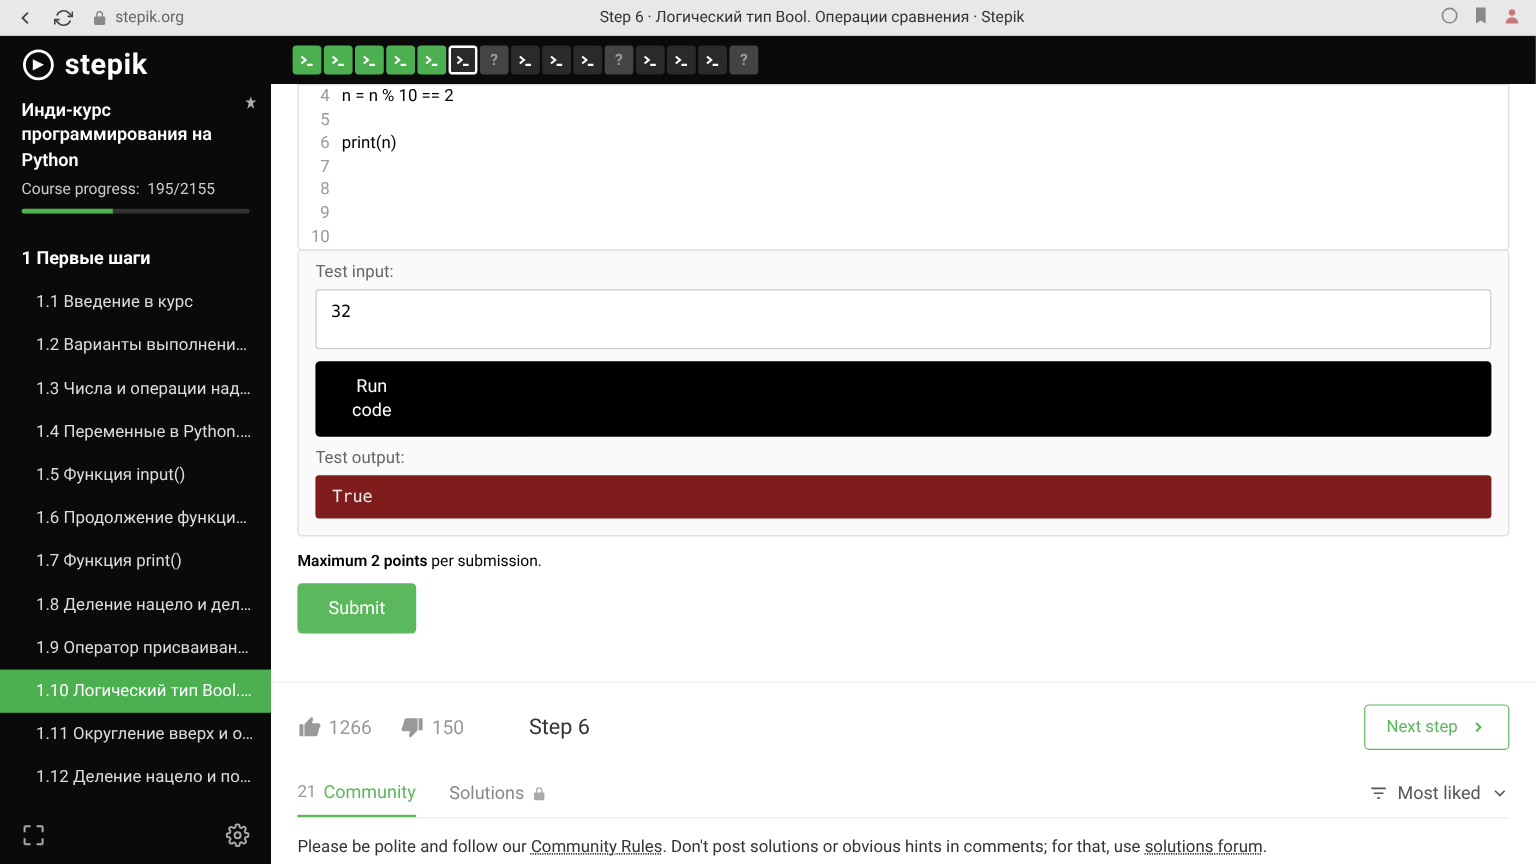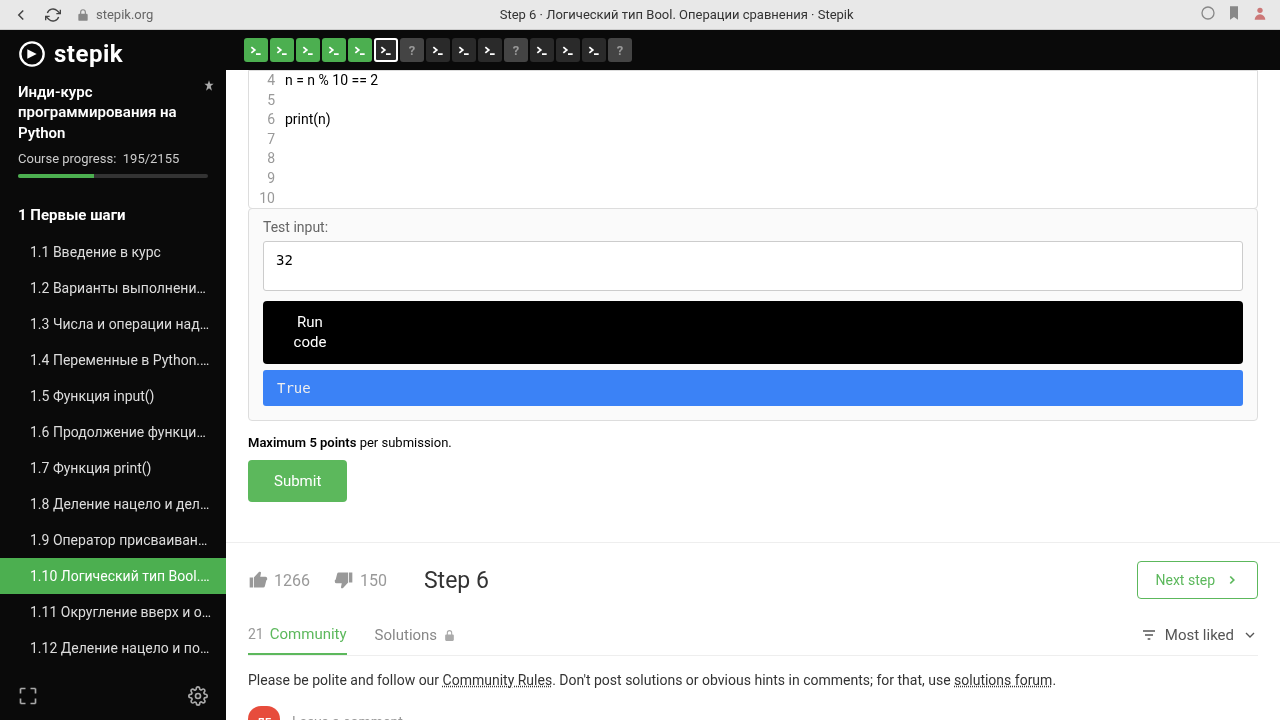--- a/index.html
+++ b/index.html
@@ -45,31 +45,31 @@
 .code-editor { border: 1px solid #ddd; border-radius: 0 0 4px 4px; background: #fff; font-family: "Consolas", monospace; font-size: 14px; }
 .code-line { display: flex; }
 .line-num { width: 36px; text-align: right; padding-right: 10px; color: #999; user-select:none; line-height:1.4;}
 .line-code { flex: 1; white-space: pre; line-height:1.4;}
 
 .test-block { border: 1px solid #ddd; border-radius: 4px; padding: 10px 14px 14px; margin-top: -1px; background: #fafafa; }
 .test-label { color: #666; font-size: 14px; margin-bottom: 6px; }
 .test-row { display: flex; gap: 10px; align-items: stretch; flex-direction: column; }
 .test-input { flex: 1; border: 1px solid #ccc; border-radius: 3px; padding: 10px 12px; font-family: monospace; font-size: 14px; background: #fff; min-height: 50px; }
 .run-btn { background: #000; color: #fff; border: none; border-radius: 4px; padding: 12px 22px; font-size: 15px; cursor: pointer; line-height:1.3;}
-.test-output { background: #3b82f6; color: #eee; padding: 10px 14px; border-radius: 3px; font-family: monospace; font-size: 14px; margin-top:6px;}
+.test-output { background: #7f1d1d; color: #eee; padding: 10px 14px; border-radius: 3px; font-family: monospace; font-size: 14px; margin-top:6px;}
 
 .points-text { font-size: 13px; margin: 14px 0 10px; }
 .points-text b { font-weight: 600; }
 .submit-btn { background: #5cb85c; color: #fff; border: none; border-radius: 4px; padding: 12px 26px; font-size: 15px; cursor: pointer; }
 
 .divider { height: 1px; background: #eee; margin: 40px -22px 18px; }
 .footer-row { display: flex; align-items: center; gap: 24px; padding: 0 0 16px; }
 .vote { display: flex; align-items: center; gap: 6px; color: #999; cursor:pointer;}
 .vote svg { width: 20px; height: 20px; }
-.step-label { font-size: 23px; color: #333; margin-left: 13px; }
+.step-label { font-size: 18px; color: #333; margin-left: 30px; }
 .next-btn { margin-left: auto; border: 1px solid #5cb85c; color: #5cb85c; background: #fff; border-radius: 4px; padding: 10px 18px; font-size: 14px; cursor: pointer; display: flex; align-items: center; gap: 10px; }
 
 .tabs-row { display: flex; align-items: center; gap: 28px; border-bottom: 1px solid #eee; padding-bottom: 0; }
 .tab { padding: 10px 0; font-size: 15px; color: #888; cursor: pointer; display:flex; align-items:center; gap:6px;}
 .tab.active { color: #5cb85c; border-bottom: 2px solid #5cb85c; }
 .tab .count { color: #999; font-size: 14px; }
 .sort-select { margin-left: auto; display: flex; align-items: center; gap: 8px; color: #555; font-size: 15px; cursor:pointer; padding:10px 0;}
 
 .rules-text { font-size: 14px; color: #333; padding: 16px 0 18px; }
 .rules-text a { color: #333; text-decoration: underline dotted; }
@@ -257,23 +257,24 @@
           </div>
         </div>
       <div class="test-block">
         <div class="test-label">Test input:</div>
         <div class="test-row">
           <div class="test-input">32</div>
           <button class="run-btn">
               <span style="display:block;max-width:50px;">Run code</span>
             </button>
         </div>
+        <div class="test-label" style="margin-top:10px">Test output:</div>
         <div class="test-output">True</div>
       </div>
-      <div class="points-text"><b>Maximum 5 points</b><span> per submission.</span></div>
+      <div class="points-text"><b>Maximum 2 points</b><span> per submission.</span></div>
       <button class="submit-btn">Submit</button>
 
       <div class="divider"></div>
       <div class="footer-row">
         <div class="vote">
           <svg viewBox="0 0 24 24" fill="currentColor">
               <path d="M2 21h4V9H2v12zM23 10a2 2 0 00-2-2h-6.31l.95-4.57A1.5 1.5 0 0014.17 2c-.4 0-.79.16-1.06.44L7 9v12h11.28a2 2 0 001.94-1.5l1.72-7A2 2 0 0023 10z"></path>
             </svg>
           <span>1266</span>
         </div>

